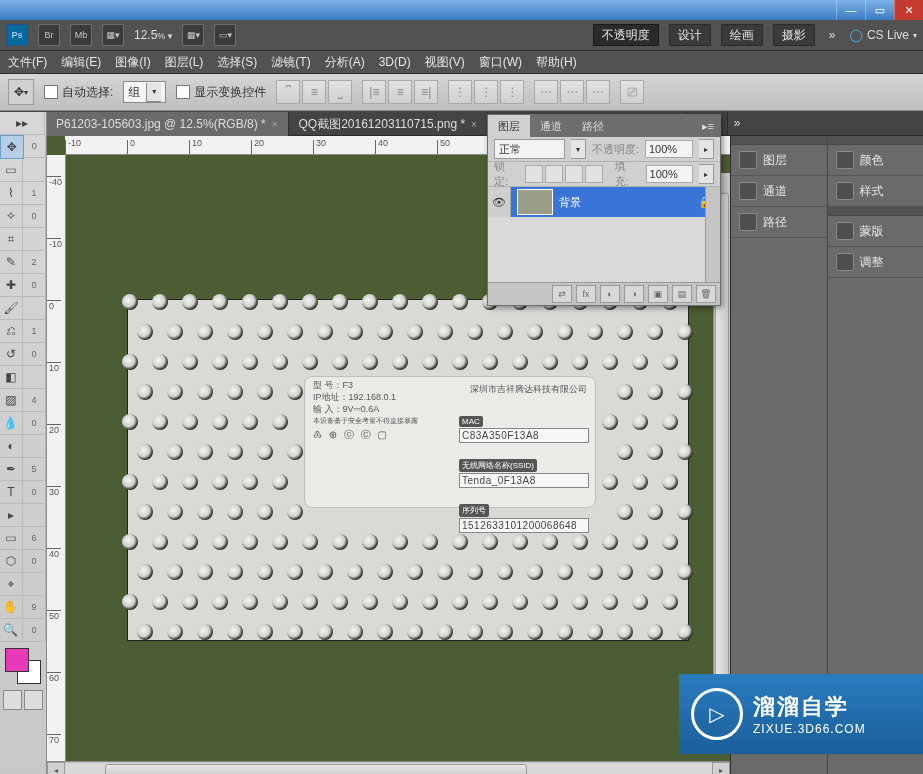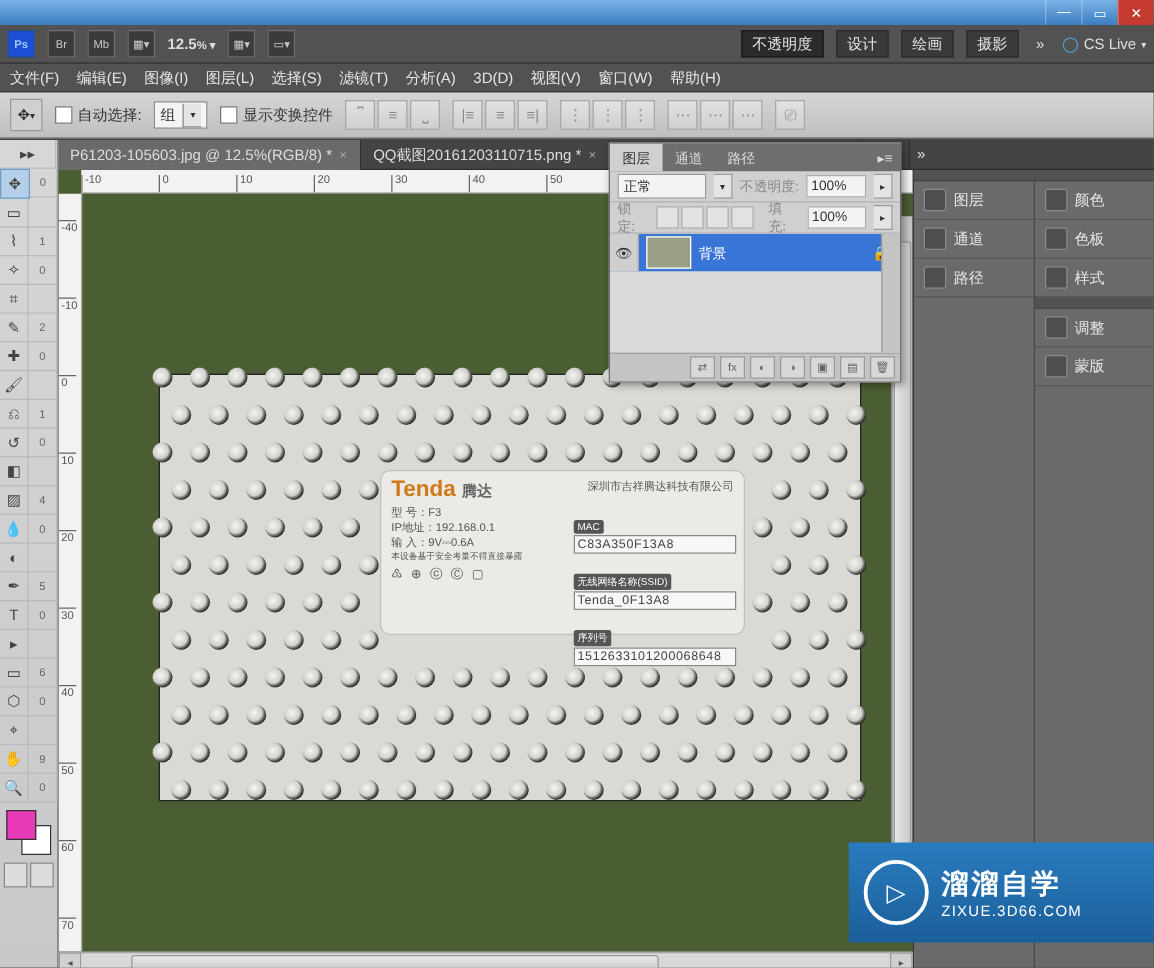--- a/index.html
+++ b/index.html
@@ -6,22 +6,22 @@
 .row{display:flex;align-items:center;}
 
 #sysbar{height:20px;background:linear-gradient(#7db3e8,#3a7dc0);display:flex;align-items:stretch;}
 #sysbar .left{flex:1;}
 #sysbar .btns{display:flex;}
 #sysbar .sbtn{width:28px;border-left:1px solid rgba(255,255,255,.3);display:flex;align-items:center;justify-content:center;color:#fff;font-size:11px;}
 #sysbar .close{background:#c43a2f;}
 
 #appbar{height:30px;background:#525252;border-bottom:1px solid #2b2b2b;padding:0 6px;gap:10px;}
 #appbar .ico{width:20px;height:20px;border:1px solid #6e6e6e;background:#3b3b3b;display:flex;align-items:center;justify-content:center;color:#c7c7c7;font-size:9px;}
-#appbar .ps{background:#1d4ed8;border-color:#2d517c;color:#9ecbff;font-weight:bold;}
-#appbar .zoom{color:#ddd;font-weight:bold;}
+#appbar .ps{background:#0369a1;border-color:#2d517c;color:#9ecbff;font-weight:bold;}
+#appbar .zoom{color:#ddd;}
 #appbar .spacer{flex:1;}
 #appbar .workspace{background:#3a3a3a;border:1px solid #2b2b2b;color:#e5e5e5;height:20px;padding:0 8px;display:flex;align-items:center;}
 #appbar .ws-active{background:#2b2b2b;border:1px solid #1a1a1a;}
 #appbar .ws-more{color:#ddd;margin:0 4px;}
 #appbar .cs{color:#ddd;gap:4px;}
 
 #menubar{height:22px;background:#525252;border-bottom:1px solid #2b2b2b;padding:0 8px;gap:14px;color:#e5e5e5;}
 #menubar span{cursor:default;}
 
 #optbar{height:36px;background:linear-gradient(#d5d5d5,#bfbfbf);border-bottom:1px solid #8a8a8a;padding:0 8px;gap:10px;color:#333;}
@@ -567,21 +567,20 @@
               <div class="hole" style="left: 339px; top: 324px;"></div>
               <div class="hole" style="left: 369px; top: 324px;"></div>
               <div class="hole" style="left: 399px; top: 324px;"></div>
               <div class="hole" style="left: 429px; top: 324px;"></div>
               <div class="hole" style="left: 459px; top: 324px;"></div>
               <div class="hole" style="left: 489px; top: 324px;"></div>
               <div class="hole" style="left: 519px; top: 324px;"></div>
               <div class="hole" style="left: 549px; top: 324px;"></div>
             </div>
           <div id="label">
-            <div class="brand"><span>Tenda</span> <span class="cn">腾达</span></div>
             <div class="vendor">深圳市吉祥腾达科技有限公司</div>
             <div class="grid">
               <div><span>型  号：</span><span>F3</span></div>
               <div><span>IP地址：</span><span>192.168.0.1</span></div>
               <div><span>输  入：</span><span>9V⎓0.6A</span></div>
               <div style="font-size:7px">本设备基于安全考量不得直接暴露</div>
               <div style="font-size:10px;letter-spacing:2px;margin-top:2px">♳ ⊕ ⓒ Ⓒ ▢</div>
             </div>
             <div class="right">
               <span class="tag">MAC</span>
@@ -624,34 +623,30 @@
         </div>
     </div>
     <div id="dockB">
       <div class="dockgap"></div>
       <div class="dockitem">
           <div class="ic"></div>
           <span>颜色</span>
         </div>
       <div class="dockitem">
           <div class="ic"></div>
-          <span>色板</span>
-        </div>
-      <div class="dockitem">
-          <div class="ic"></div>
           <span>样式</span>
         </div>
       <div class="dockgap"></div>
       <div class="dockitem">
           <div class="ic"></div>
-          <span>调整</span>
+          <span>蒙版</span>
         </div>
       <div class="dockitem">
           <div class="ic"></div>
-          <span>蒙版</span>
+          <span>调整</span>
         </div>
     </div>
   </div>
 </div>
 
 <div id="layerspanel">
   <div class="ptabs">
     <div class="ptab active">图层</div>
     <div class="ptab">通道</div>
     <div class="ptab">路径</div>

